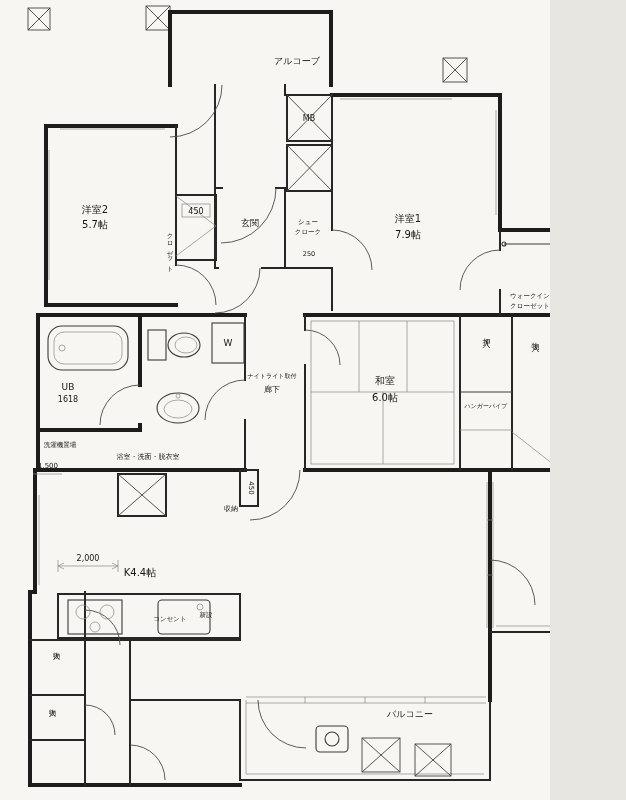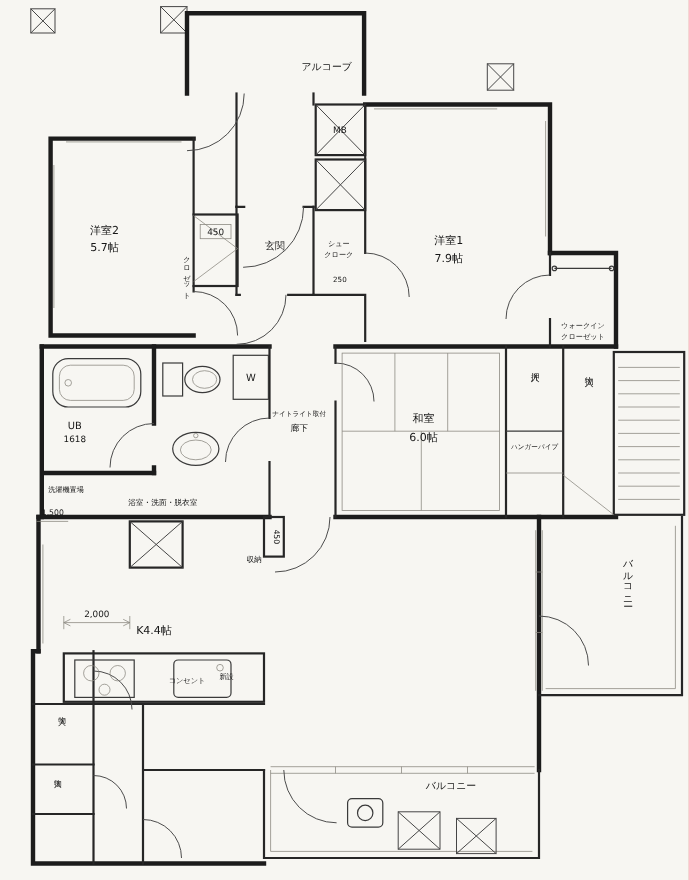--- a/index.html
+++ b/index.html
@@ -1,18 +1,18 @@
 <!DOCTYPE html>
 <html><head>
 <meta charset="utf-8">
 <style>
   html,body { margin:0; padding:0; background:#e8e6e1; }
   #page {
-    width:626px; height:800px; position:relative;
-    background:#fca5a5; overflow:hidden;
+    width:550px; height:800px; position:relative;
+    background:#ef4444; overflow:hidden;
     font-family:"DejaVu Sans", sans-serif;
   }
   svg { display:block; }
   .wallT { stroke:#1c1c1c; stroke-width:4; fill:none; stroke-linecap:square; }
   .wall  { stroke:#262626; stroke-width:2; fill:none; stroke-linecap:square; }
   .thin  { stroke:#3a3a3a; stroke-width:1.1; fill:none; }
   .faint { stroke:#8a877f; stroke-width:0.7; fill:none; }
   .arc   { stroke:#4a4a4a; stroke-width:0.9; fill:none; }
   .hatch { stroke:#444; stroke-width:0.9; fill:none; }
   text { fill:#161616; font-family:"DejaVu Sans", sans-serif; }

